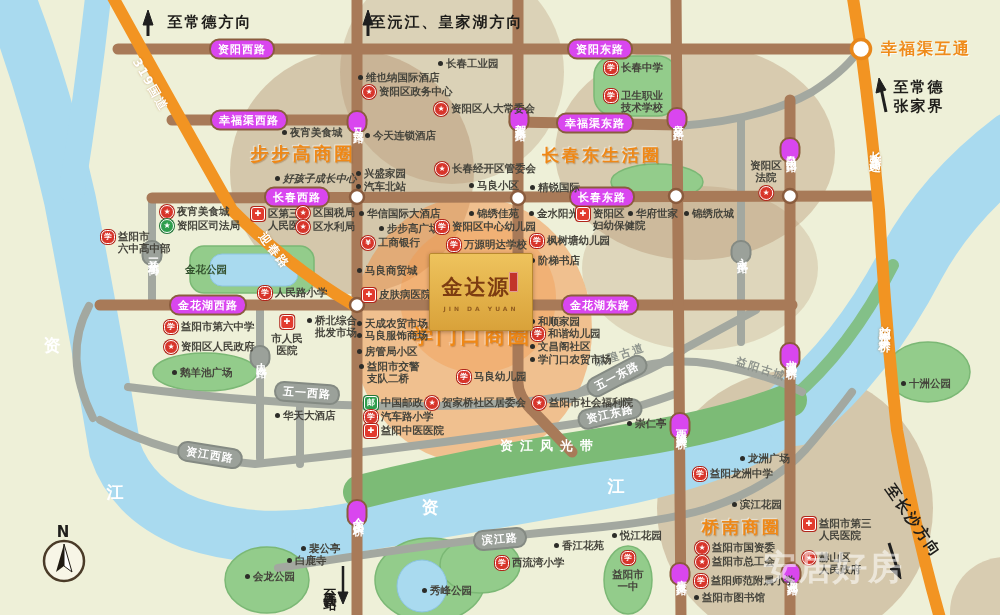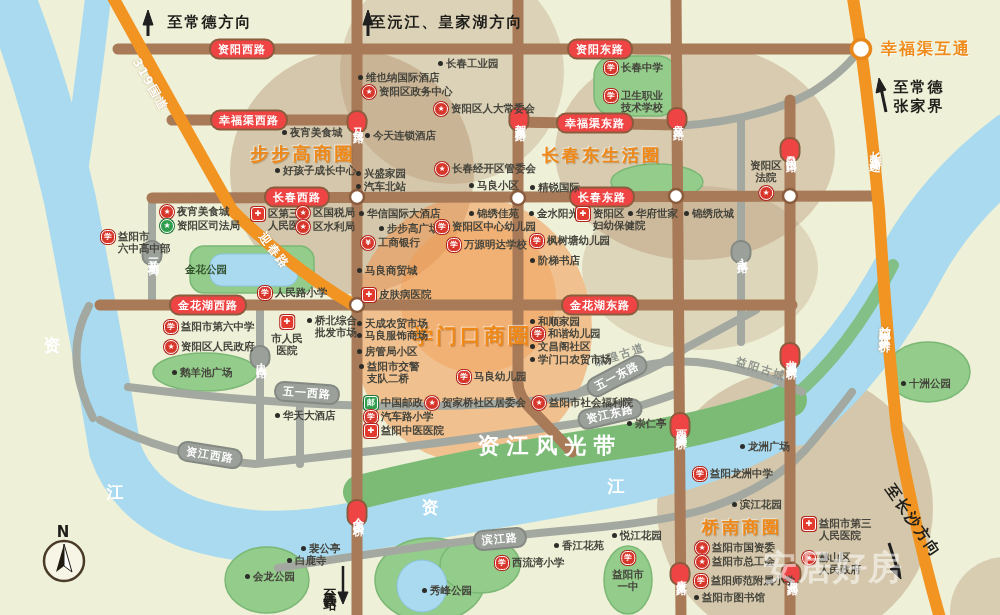--- a/index.html
+++ b/index.html
@@ -1,21 +1,21 @@
 <!DOCTYPE html>
 <html><head>
 <meta charset="utf-8">
 <style>
   html,body{margin:0;padding:0;background:#ddd;font-family:"DejaVu Sans","Liberation Sans",sans-serif;}
   #map{position:relative;width:1000px;height:615px;background:#eef0d8;overflow:hidden;}
   #map svg{position:absolute;left:0;top:0;}
   
   .road-label{position:absolute;white-space:pre;transform:translate(-50%,-50%) rotate(var(--rot,0deg));
     font-size:11px;font-weight:700;letter-spacing:1px;z-index:30;}
-  .road-label.brown{background:#ef4444;border:2px solid #8a5c3e;color:#fff;border-radius:10px;padding:1px 7px;}
+  .road-label.brown{background:#d946ef;border:2px solid #8a5c3e;color:#fff;border-radius:10px;padding:1px 7px;}
   .road-label.gray{background:#9ba19a;border:2px solid #848a83;color:#fff;border-radius:10px;padding:1px 7px;}
   .road-label.vert{writing-mode:vertical-rl;padding:7px 1px;letter-spacing:2px;border-radius:10px;}
   .road-label.plain{background:none;border:none;color:#8d938c;font-size:11px;letter-spacing:2px;}
   .road-label.orange{background:none;border:none;color:#fff;font-size:12px;letter-spacing:2px;text-shadow:0 0 2px rgba(160,90,0,.5);}
   .road-label.vertplain{background:none;border:none;color:#fff;writing-mode:vertical-rl;font-size:12px;letter-spacing:3px;text-shadow:0 0 2px rgba(160,90,0,.5);}
   .road-label.hub{background:none;border:none;color:#ef8b1a;font-size:16px;font-weight:800;letter-spacing:2px;text-shadow:1px 1px 0 rgba(255,255,255,.8);}
   
   .poi{position:absolute;display:flex;align-items:flex-start;gap:3px;font-size:10.5px;line-height:12px;
     color:#45443c;font-weight:600;white-space:pre-line;z-index:40;}
   .poi .poi-icon{flex:0 0 auto;display:flex;align-items:center;justify-content:center;}
@@ -35,21 +35,21 @@
   
   .biz{position:absolute;transform:translate(-50%,-50%);color:#ef8816;font-weight:800;letter-spacing:3px;
     white-space:nowrap;z-index:35;text-shadow:1px 1px 1px rgba(120,60,0,.30),-1px -1px 1px rgba(255,255,255,.6);}
   
   .dir{position:absolute;transform:translate(-50%,-50%) rotate(var(--rot,0deg));color:#1e1d1a;font-weight:800;
     font-size:15px;letter-spacing:2px;white-space:pre-line;text-align:left;z-index:45;line-height:19px;}
   .dir.vert{writing-mode:vertical-rl;font-size:13px;letter-spacing:3px;}
   .dir.north{font-size:15px;letter-spacing:0;}
   
   .wl{position:absolute;transform:translate(-50%,-50%);color:#fff;font-size:17px;font-weight:700;z-index:25;}
-  .wl.band{font-size:22px;letter-spacing:7px;white-space:nowrap;}
+  .wl.band{font-size:13px;letter-spacing:7px;white-space:nowrap;}
   
   .project-box{position:absolute;left:429px;top:253px;width:102px;height:76px;z-index:50;
     background:linear-gradient(180deg,#eec35d,#d9a23a);border:1px solid #b9882f;border-radius:2px;
     box-shadow:0 1px 4px rgba(0,0,0,.3);display:flex;flex-direction:column;align-items:center;justify-content:center;}
   .project-name{font-size:21px;font-weight:800;color:#7c3c12;letter-spacing:2px;margin-left:-10px;}
   .project-seal{position:absolute;right:14px;top:18px;width:9px;height:20px;background:#c2352a;border-radius:1px;
     box-shadow:inset 0 0 0 1px rgba(255,255,255,.5);}
   .project-latin{font-size:6px;letter-spacing:3px;color:#925d20;margin-top:4px;font-weight:700;}
   
   .watermark{position:absolute;left:763px;top:545px;z-index:60;color:rgba(255,255,255,.55);font-weight:800;
@@ -197,21 +197,21 @@
       <div class="road-label vertplain" style="--rot: 3deg; left: 885px; top: 325px;">益阳资江大桥</div>
       <div class="road-label hub" style="left: 926px; top: 49px;">幸福渠互通</div>
     </div>
 
   <div>
 
   <div class="poi ic-dot" style="left: 282px; top: 126px;">
       <span class="poi-icon"></span>
       <span class="poi-text">夜宵美食城</span>
     </div>
-      <div class="poi ic-dot" style="left: 275px; top: 164px;">
+      <div class="poi ic-dot" style="left: 275px; top: 172px; font-style: italic;">
       <span class="poi-icon"></span>
       <span class="poi-text">好孩子成长中心</span>
     </div>
       <div class="poi ic-dot" style="left: 358px; top: 71px;">
       <span class="poi-icon"></span>
       <span class="poi-text">维也纳国际酒店</span>
     </div>
       <div class="poi ic-gov" style="left: 362px; top: 85px;">
       <span class="poi-icon">★</span>
       <span class="poi-text">资阳区政务中心</span>
@@ -466,21 +466,21 @@
       <span class="poi-text">裴公亭</span>
     </div>
       <div class="poi ic-dot" style="left: 287px; top: 554px;">
       <span class="poi-icon"></span>
       <span class="poi-text">白鹿寺</span>
     </div>
       <div class="poi ic-dot" style="left: 245px; top: 570px;">
       <span class="poi-icon"></span>
       <span class="poi-text">会龙公园</span>
     </div>
-      <div class="poi ic-dot" style="left: 740px; top: 440px;">
+      <div class="poi ic-dot" style="left: 740px; top: 452px;">
       <span class="poi-icon"></span>
       <span class="poi-text">龙洲广场</span>
     </div>
       <div class="poi ic-school" style="left: 693px; top: 467px;">
       <span class="poi-icon">学</span>
       <span class="poi-text">益阳龙洲中学</span>
     </div>
       <div class="poi ic-dot" style="left: 732px; top: 498px;">
       <span class="poi-icon"></span>
       <span class="poi-text">滨江花园</span>
@@ -538,18 +538,23 @@
 
   <div>
 
   <div class="wl" style="left: 52px; top: 345px;">资</div>
       <div class="wl" style="left: 115px; top: 492px;">江</div>
       <div class="wl" style="left: 430px; top: 507px;">资</div>
       <div class="wl" style="left: 616px; top: 486px;">江</div>
       <div class="wl band" style="left: 550px; top: 446px;">资江风光带</div>
     </div>
 
+  <div class="project-box">
+    <div class="project-name">金达源</div>
+    <div class="project-seal"></div>
+    <div class="project-latin">JIN DA YUAN</div>
+  </div>
 
   <div class="watermark">
     <span class="cjk">安居好房</span>
   </div>
 
 </div>
 
 </body></html>

